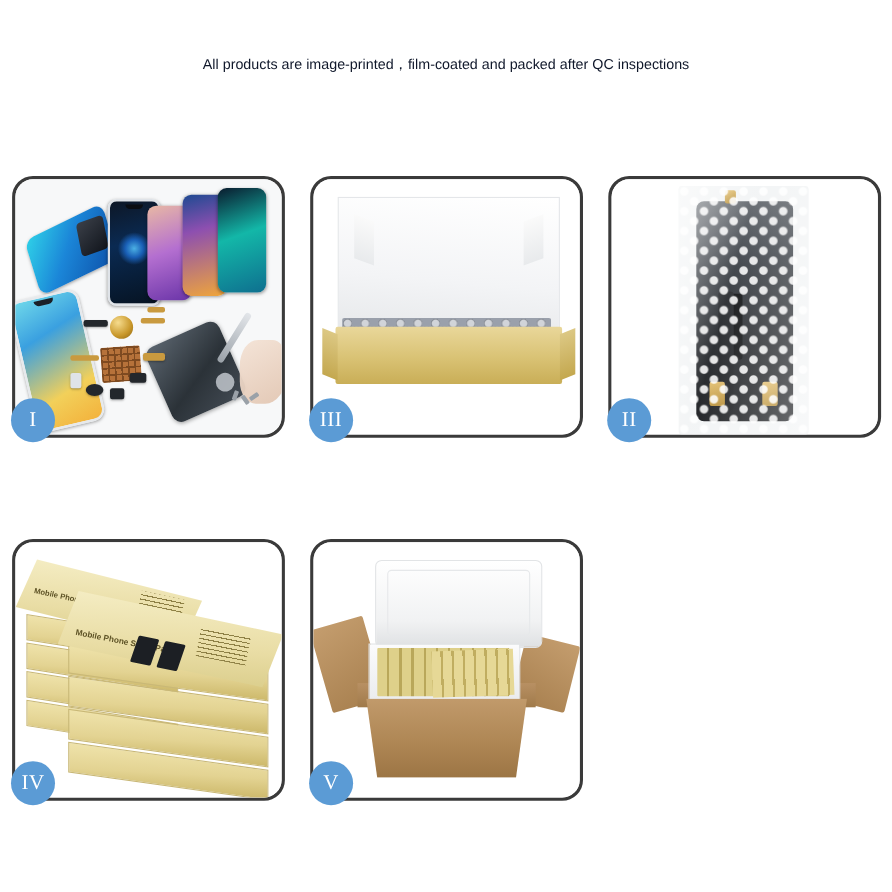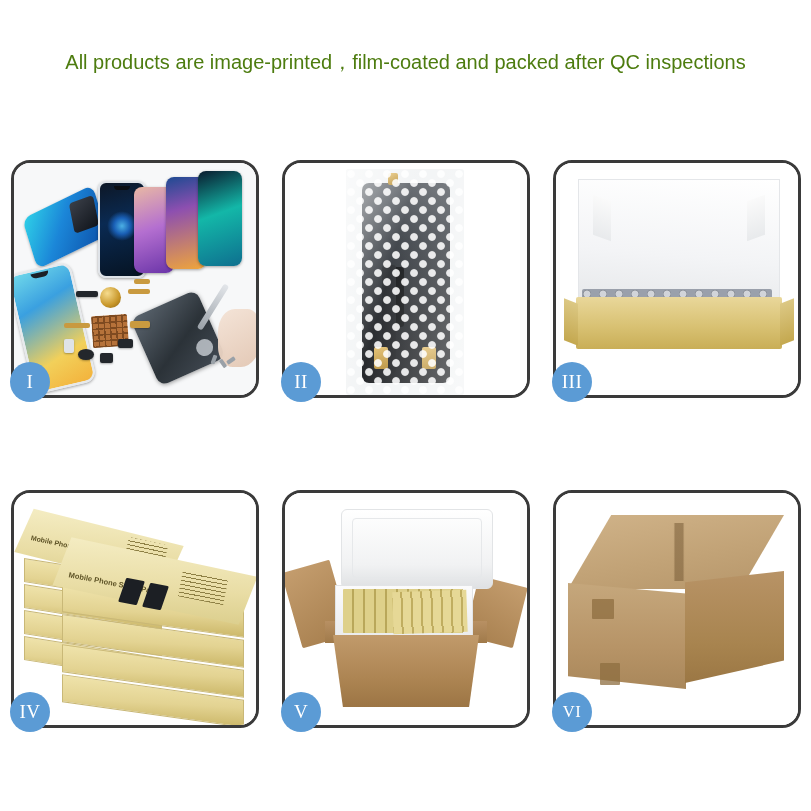--- a/index.html
+++ b/index.html
@@ -25,23 +25,23 @@
     font-size: 35px;
     font-weight: 700;
     letter-spacing: 1.2px;
     color: #141414;
     line-height: 1;
     margin: 0;
     white-space: nowrap;
   }
   .subtitle {
     font-family: "Liberation Sans", sans-serif;
-    font-size: 20px;
+    font-size: 13px;
     font-weight: 400;
-    color: #4d7c0f;
+    color: #0f172a;
     margin: 12px 0 0 0;
     line-height: 1;
     white-space: nowrap;
   }
 
   
   .grid {
     position: absolute;
     left: 11px;
     top: 160px;
@@ -398,47 +398,47 @@
       <div class="screws">
         <i style="left:0;top:0;transform:rotate(20deg);"></i>
         <i style="left:9px;top:4px;transform:rotate(-35deg);"></i>
         <i style="left:17px;top:1px;transform:rotate(55deg);"></i>
       </div>
     </div>
     <div class="badge">I</div>
   </div>
 
   <div class="panel">
+    <div class="panel-clip p3">
+      <div class="lid">
+        <div class="lidflapL"></div>
+        <div class="lidflapR"></div>
+      </div>
+      <div class="trayfill"></div>
+      <div class="boxtray"></div>
+    </div>
+    <div class="badge">III</div>
+  </div>
+
+  <div class="panel">
     <div class="panel-clip p2">
       <div class="bubblebag">
         <div class="screenasm"></div>
         <div class="flexcable"></div>
         <div class="goldtab" style="left:28px;top:178px;"></div>
         <div class="goldtab" style="left:76px;top:178px;"></div>
         <div class="goldtab" style="left:42px;top:4px;width:10px;height:12px;"></div>
         <div class="bubbles"></div>
         <div class="bagsheen"></div>
       </div>
     </div>
     <div class="badge">II</div>
   </div>
 
   <div class="panel">
-    <div class="panel-clip p3">
-      <div class="lid">
-        <div class="lidflapL"></div>
-        <div class="lidflapR"></div>
-      </div>
-      <div class="trayfill"></div>
-      <div class="boxtray"></div>
-    </div>
-    <div class="badge">III</div>
-  </div>
-
-  <div class="panel">
     <div class="panel-clip p4">
       <div class="stack">
 
         <div class="gbox" style="left:6px;top:66px;width:136px;height:22px;transform:skewY(9deg);"></div>
         <div class="gbox" style="left:6px;top:92px;width:136px;height:22px;transform:skewY(9deg);"></div>
         <div class="gbox" style="left:6px;top:118px;width:136px;height:22px;transform:skewY(9deg);"></div>
         <div class="gbox" style="left:6px;top:144px;width:136px;height:22px;transform:skewY(9deg);"></div>
 
         <div class="gbox" style="left:44px;top:94px;width:180px;height:26px;transform:skewY(8deg);"></div>
         <div class="gbox" style="left:44px;top:124px;width:180px;height:26px;transform:skewY(8deg);"></div>
@@ -468,25 +468,14 @@
       <div class="foamlid"></div>
       <div class="flapBack"></div>
       <div class="foambody"></div>
       <div class="goldstrips"></div>
       <div class="goldstrips2"></div>
       <div class="cartonbody"></div>
     </div>
     <div class="badge">V</div>
   </div>
 
-  <div class="panel">
-    <div class="panel-clip p6">
-      <div class="cartonTop"></div>
-      <div class="cartonSeam"></div>
-      <div class="cartonFront"></div>
-      <div class="cartonSide"></div>
-      <div class="tape" style="left:36px;top:106px;width:22px;height:20px;"></div>
-      <div class="tape" style="left:44px;top:170px;width:20px;height:22px;"></div>
-    </div>
-    <div class="badge wide">VI</div>
-  </div>
 
 </div>
 
 </body></html>

